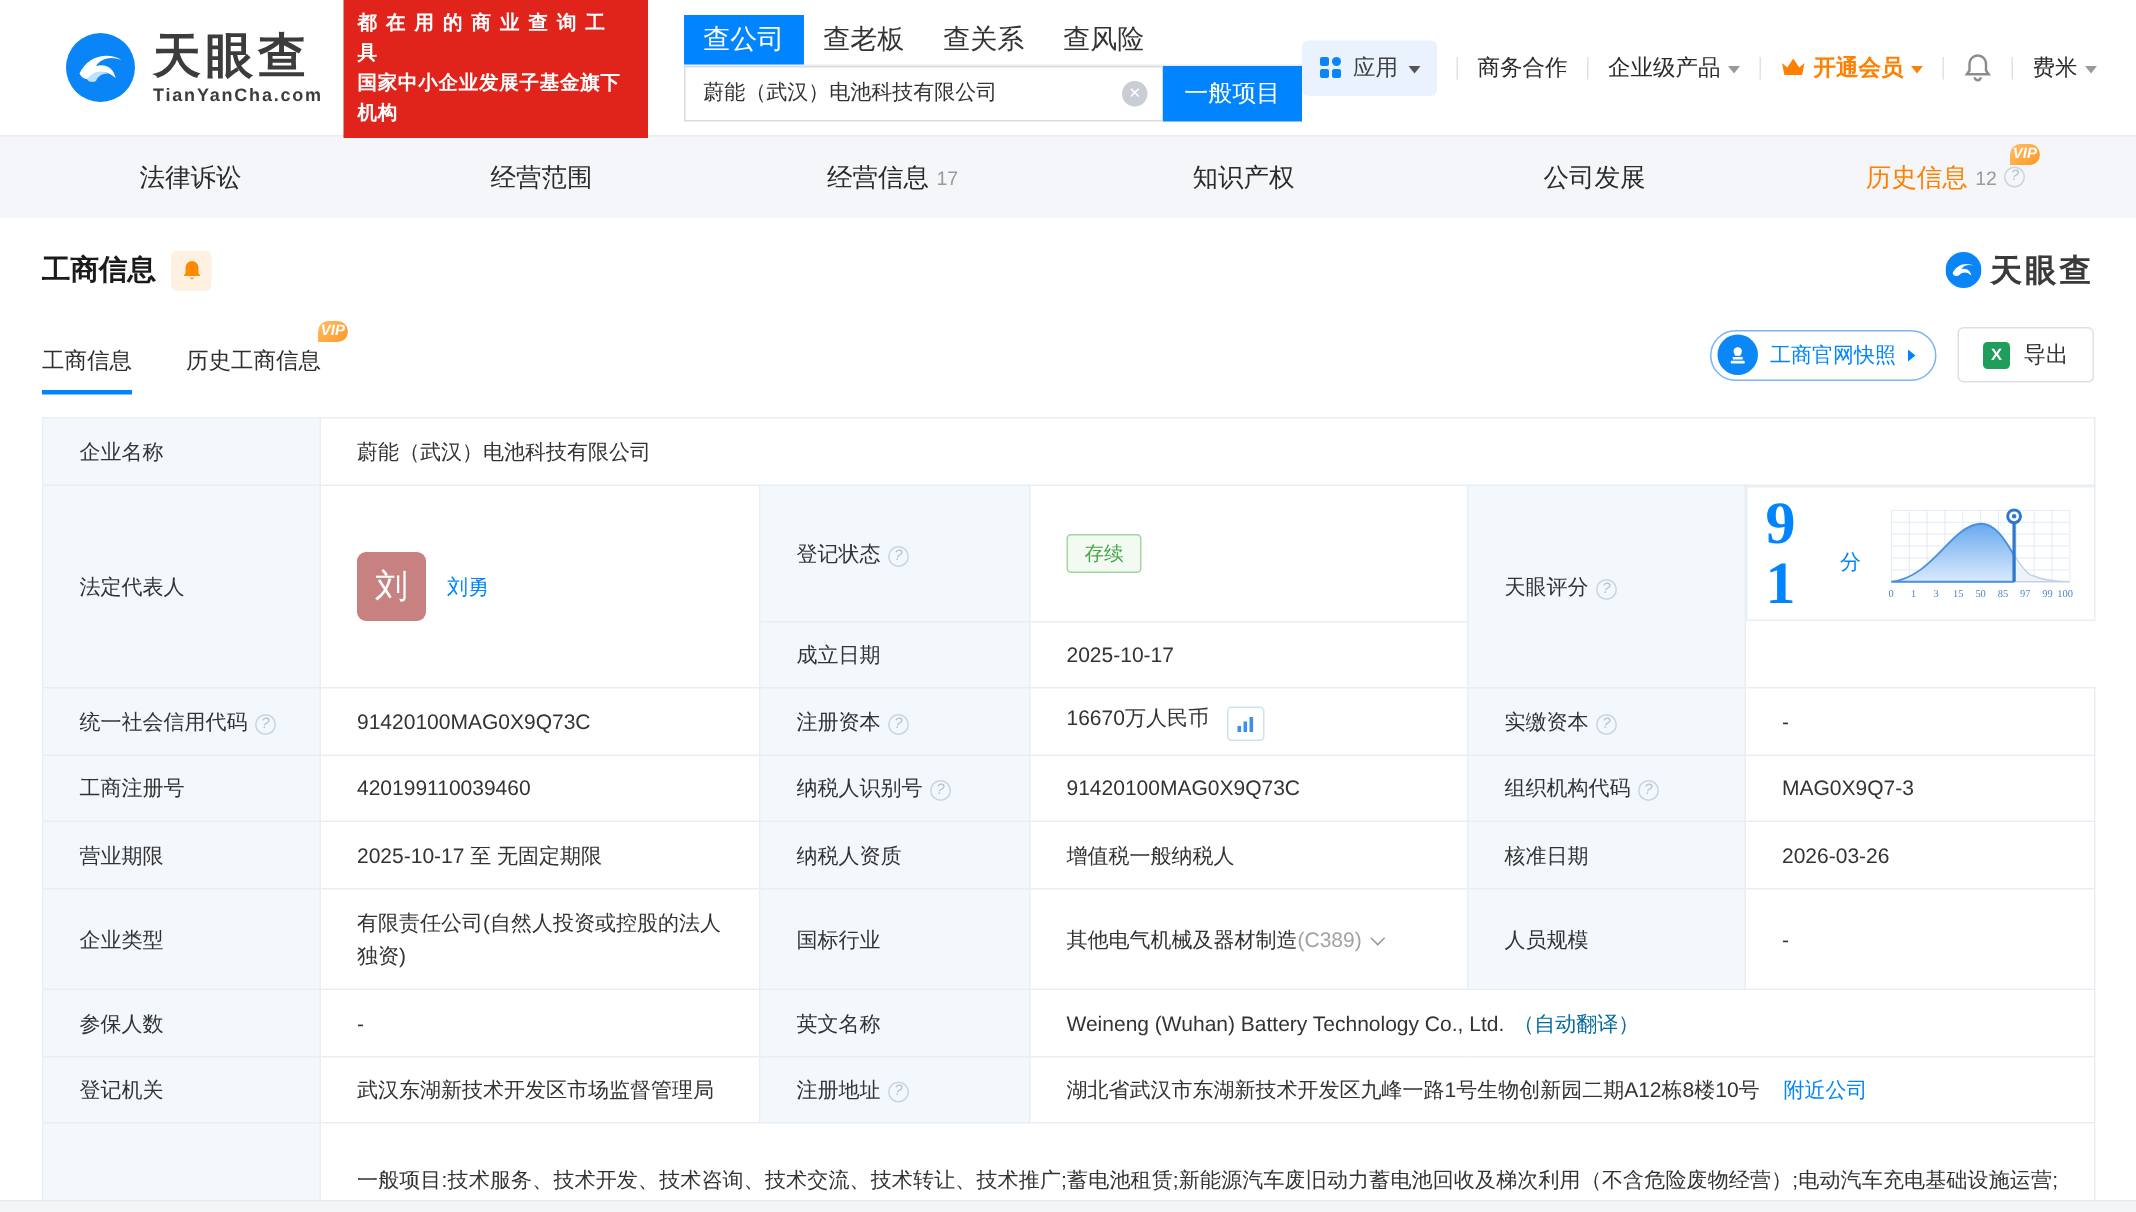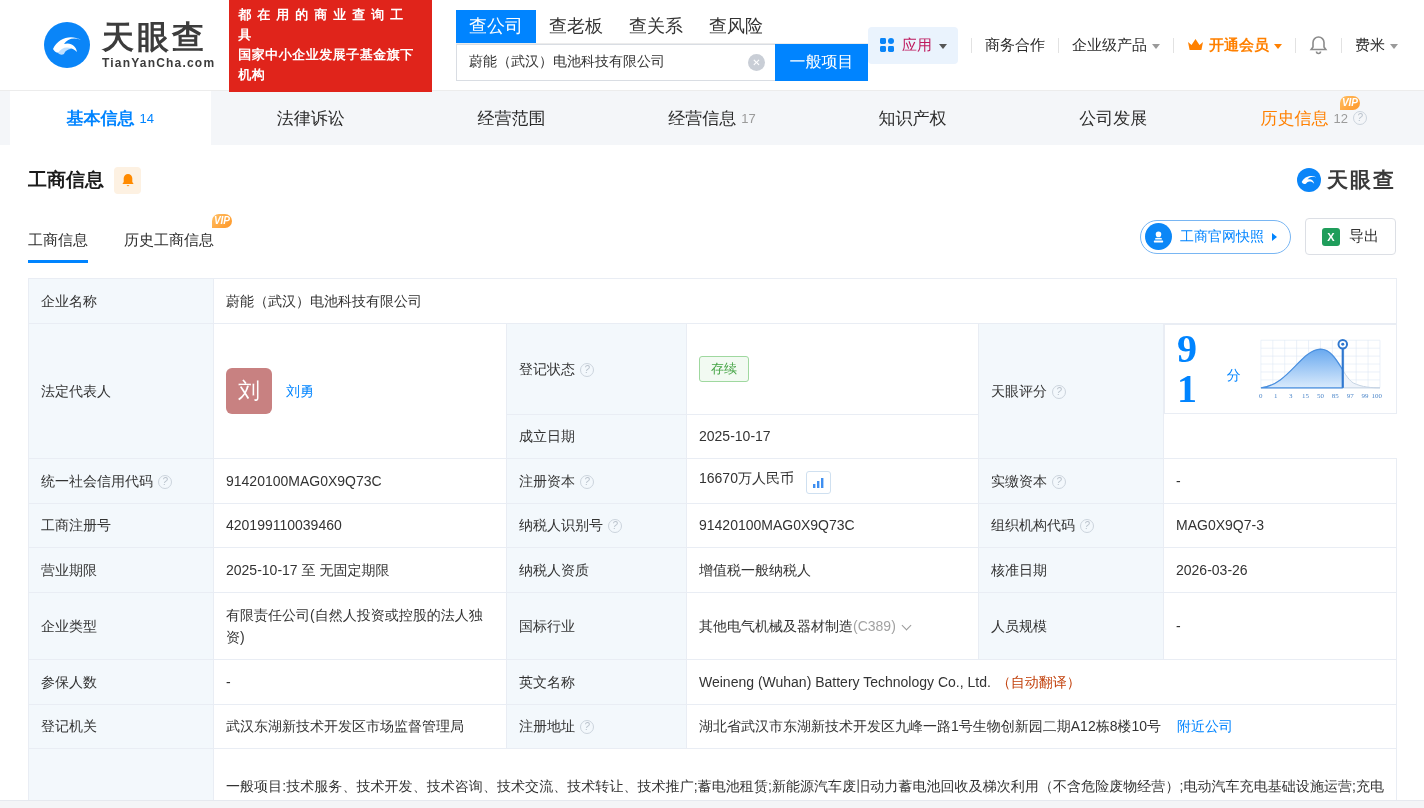--- a/index.html
+++ b/index.html
@@ -21,21 +21,21 @@
   .stab { padding:4px 13px 5px; color:#333; cursor:pointer; }
   .stab.active { background:#0084ff; color:#fff; }
   .search-row { display:flex; }
   .input-wrap { position:relative; flex:1; }
   .input-wrap input { width:100%; height:37px; border:1px solid #d9dde3; border-right:none; padding:0 34px 0 12px; font-size:14px; color:#333; outline:none; font-family:inherit; }
   .clear { position:absolute; right:10px; top:10px; width:17px; height:17px; border-radius:50%; background:#c9ced6; color:#fff; font-size:10px; display:flex; align-items:center; justify-content:center; cursor:pointer; }
   .clear::after { content:"✕"; }
   .search-btn { width:93px; height:37px; background:#0084ff; color:#fff; border:none; font-size:16px; cursor:pointer; font-family:inherit; }
 
   .topnav { margin-left:auto; display:flex; align-items:center; gap:13px; font-size:15px; white-space:nowrap; }
-  .apps-pill { display:flex; align-items:center; gap:7px; background:#eaf3fd; padding:9px 11px; border-radius:4px; cursor:pointer; color:#be185d; }
+  .apps-pill { display:flex; align-items:center; gap:7px; background:#eaf3fd; padding:9px 11px; border-radius:4px; cursor:pointer; color:#404040; }
   .nav-item { cursor:pointer; display:flex; align-items:center; gap:5px; color:#2b2b2b; }
   .divider { width:1px; height:15px; background:#e2e2e2; }
   .vip-cta { color:#ff8000; font-weight:600; }
   .caret { width:0; height:0; border-left:4px solid transparent; border-right:4px solid transparent; border-top:5px solid #555; margin-top:2px; }
   .caret.lite { border-top-color:#9a9a9a; }
   .caret.orange { border-top-color:#ff8000; }
 
   
   .tabbar { height:55px; background:#f4f6f9; border-top:1px solid #ececec; display:flex; padding:0 10px; }
   .mtab { flex:1; display:flex; align-items:center; justify-content:center; font-size:17px; color:#2b2b2b; cursor:pointer; position:relative; }
@@ -62,37 +62,37 @@
   .subtab-actions { margin-left:auto; display:flex; align-items:center; gap:14px; padding-bottom:8px; }
   .snapshot-btn { height:34px; border:1px solid #79b6f3; border-radius:17px; background:#fff; color:#0084ff; display:flex; align-items:center; gap:8px; padding:0 13px 0 4px; font-size:14px; cursor:pointer; font-family:inherit; }
   .stamp-circle { width:27px; height:27px; border-radius:50%; background:#0b87f7; display:flex; align-items:center; justify-content:center; }
   .arrow-r { width:0; height:0; border-top:4px solid transparent; border-bottom:4px solid transparent; border-left:5px solid #0084ff; }
   .export-btn { height:37px; border:1px solid #dcdfe5; border-radius:4px; background:#fff; color:#333; display:flex; align-items:center; gap:9px; padding:0 16px; font-size:15px; cursor:pointer; font-family:inherit; }
   .xls { width:18px; height:18px; background:#1f9d5b; border-radius:3px; color:#fff; font-size:11px; font-weight:700; display:flex; align-items:center; justify-content:center; }
   .xls::after { content:"X"; }
 
   
   table.info { width:1368px; border-collapse:collapse; table-layout:fixed; margin-top:15px; font-size:14px; }
-  table.info td { border:1px solid #e9edf4; padding:6px 12px; vertical-align:middle; color:#333; line-height:22px; word-break:break-all; }
+  table.info td { border:1px solid #e9edf4; padding:6px 24px; vertical-align:middle; color:#333; line-height:22px; word-break:break-all; }
   td.lbl { background:#f3f8fc; color:#424242; }
   tr.h45 { height:45px; } tr.h44 { height:44px; } tr.h67 { height:67px; } tr.h119 { height:119px; }
   .q { display:inline-block; width:14px; height:14px; border:1px solid #ccd4dd; border-radius:50%; color:#b9c2cc; font-size:10px; line-height:12px; text-align:center; margin-left:5px; vertical-align:1px; cursor:pointer; }
   .q::after { content:"?"; }
   .status-badge { display:inline-block; padding:1px 11px; background:#f2faf2; border:1px solid #9fd89f; color:#47a547; font-size:13px; border-radius:3px; }
   .rep-cell { display:flex; align-items:center; gap:14px; }
   .avatar { width:46px; height:46px; border-radius:6px; background:#c88181; color:#fff; font-size:22px; display:flex; align-items:center; justify-content:center; flex:none; }
   a.lnk { color:#0084ff; text-decoration:none; cursor:pointer; }
   .capicon { display:inline-flex; width:25px; height:23px; border:1px solid #cfe0f0; border-radius:3px; align-items:center; justify-content:center; margin-left:8px; vertical-align:-6px; cursor:pointer; background:#fff; }
   .chev { display:inline-block; width:7px; height:7px; border-right:1.5px solid #9a9a9a; border-bottom:1.5px solid #9a9a9a; transform:rotate(45deg); margin-left:7px; vertical-align:2px; cursor:pointer; }
   .score-cell { display:flex; align-items:center; gap:10px; padding:4px 6px 4px 12px !important;font-family:Liberation Serif, serif; }
   .score-num { font-size:40px; font-weight:700; color:#0084ff; line-height:1; }
   .score-unit { font-size:14px; color:#0084ff; margin-top:14px; }
   .scope { text-align:justify; line-height:29px; }
   .addr-lnk { margin-left:12px; white-space:nowrap; }
-  .note { color:#c2410c; margin-left:6px; }
+  .note { color:#0369a1; margin-left:6px; }
   .code-gray { color:#a2a2a2; }
   .bottom-strip { position:absolute; bottom:0; left:0; width:100%; height:8px; background:#f4f5f7; border-top:1px solid #e6e9ef; }
 </style>
 </head>
 <body>
 
 <div class="header">
   <div class="logo">
     <svg width="46" height="46" viewBox="0 0 46 46">
       <circle cx="23" cy="23" r="23" fill="#0a85f8"></circle>
@@ -158,24 +158,20 @@
     </svg>
     <span class="divider"></span>
     <div class="nav-item">
       <span>费米</span>
       <i class="caret lite"></i>
     </div>
   </div>
 </div>
 
 <div class="tabbar">
-  <div class="mtab active">
-    <span>基本信息</span>
-    <span class="cnt">14</span>
-  </div>
   <div class="mtab">
     <span>法律诉讼</span>
   </div>
   <div class="mtab">
     <span>经营范围</span>
   </div>
   <div class="mtab">
     <span>经营信息</span>
     <span class="cnt">17</span>
   </div>

